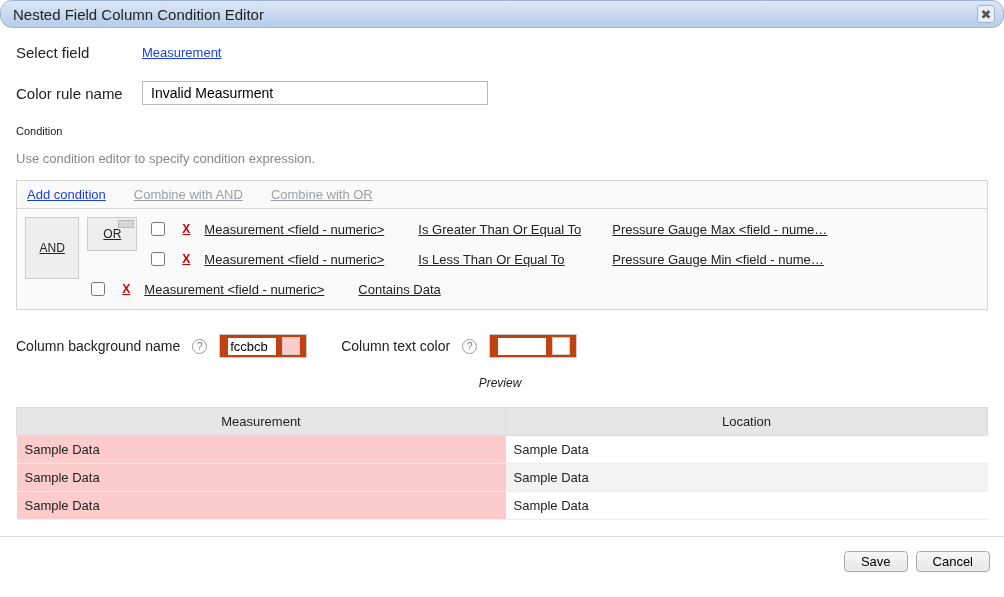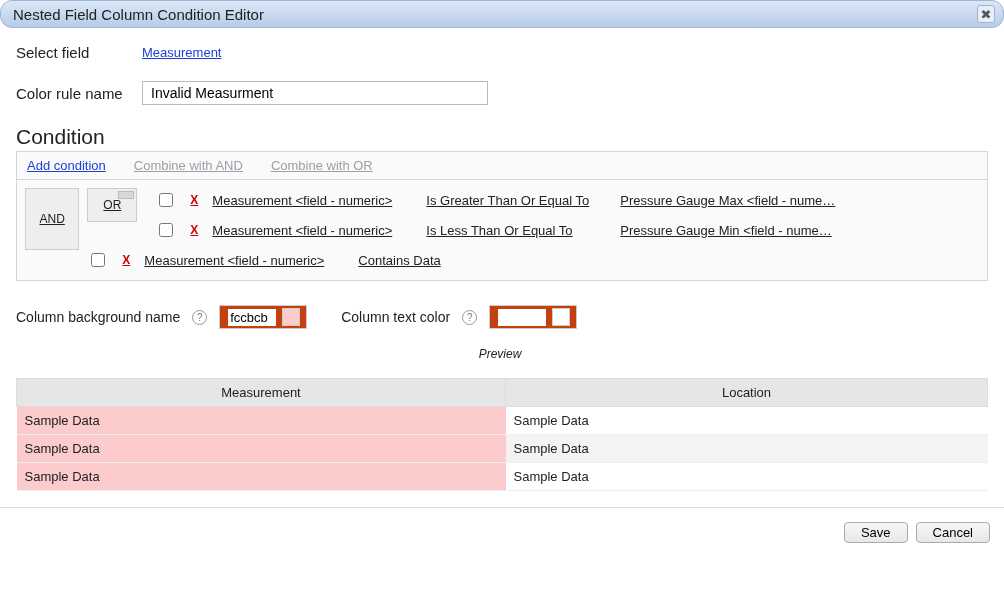--- a/index.html
+++ b/index.html
@@ -30,21 +30,21 @@
   }
   .body { padding: 16px; }
   .form-row { display: flex; align-items: center; gap: 18px; margin-bottom: 20px; }
   .form-label { min-width: 108px; font-size: 15px; }
   .link { color: #1a3fd6; text-decoration: underline; cursor: pointer; font-size: 13px; }
   .link-disabled { color: #9aa0a6; text-decoration: underline; }
   .txt-input {
     border: 1px solid #bbb; height: 24px; padding: 2px 8px;
     font-size: 14px; width: 346px; background: #fff;
   }
-  .section-title { font-size: 21px; margin-bottom: 2px; }
+  .section-title { font-size: 11px; margin-bottom: 14px; }
   .section-desc { color: #888; font-size: 13px; margin-bottom: 14px; }
 
   
   .cond-box { border: 1px solid #d6d6d6; background: #fafafa; }
   .cond-toolbar {
     border-bottom: 1px solid #d6d6d6;
     padding: 6px 10px; display: flex; gap: 28px;
   }
   .cond-toolbar .link, .cond-toolbar .link-disabled { font-size: 13px; }
   .cond-body { padding: 8px; display: flex; gap: 8px; align-items: flex-start; }
@@ -113,35 +113,36 @@
       <span class="form-label">Select field</span>
       <a class="link">Measurement</a>
     </div>
 
     <div class="form-row">
       <span class="form-label">Color rule name</span>
       <input class="txt-input" type="text" value="Invalid Measurment" style="">
     </div>
 
     <div class="section-title">Condition</div>
+    <div class="section-desc">Use condition editor to specify condition expression.</div>
 
     <div class="cond-box">
       <div class="cond-toolbar">
         <a class="link">Add condition</a>
         <span class="link-disabled">Combine with AND</span>
         <span class="link-disabled">Combine with OR</span>
       </div>
       <div class="cond-body">
         <div class="col-block and-block">
           <span>AND</span>
         </div>
 
         <div class="rows-stack">
 
-          <div style="display:flex; gap:18px; align-items:flex-start;">
+          <div style="display:flex; gap:10px; align-items:flex-start;">
             <div class="or-block-wrap">
               <div class="col-block or-block">
                 <span class="or-handle"></span>
                 <span>OR</span>
               </div>
             </div>
             <div class="inner-rows rows-stack">
               <div class="cond-row">
                 <input type="checkbox" class="cb" style="">
                 <span class="del-x">X</span>

